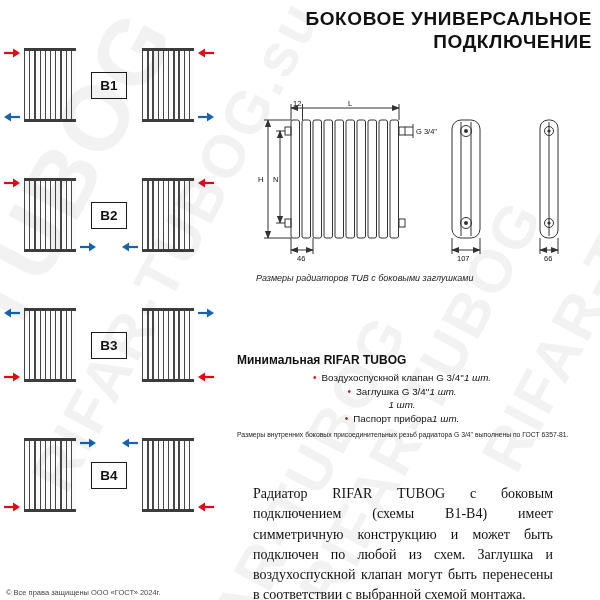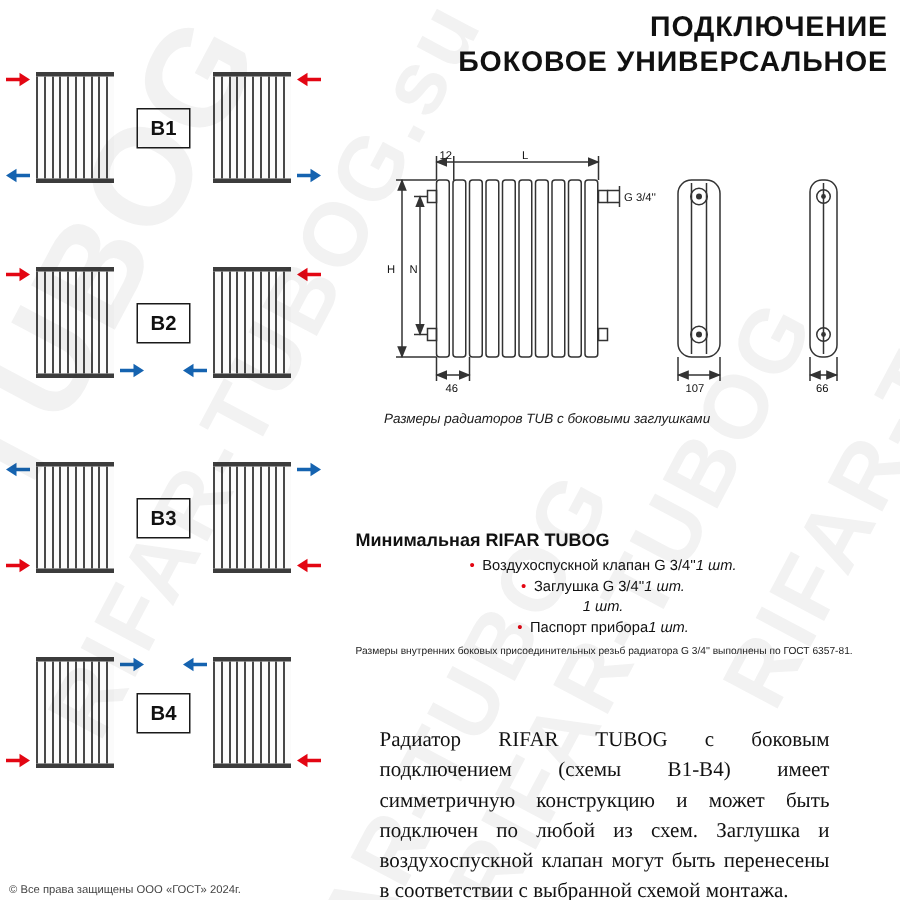--- a/index.html
+++ b/index.html
@@ -71,22 +71,22 @@
 
   <div class="watermark">
     <span class="wm wm-a">TUBOG</span>
     <span class="wm wm-b">RIFAR-TUBOG.su</span>
     <span class="wm wm-c">RIFAR-TUBOG</span>
     <span class="wm wm-d">RIFAR-TUBOG.su</span>
     <span class="wm wm-e">RIFAR-TUBOG</span>
   </div>
 
   <div class="title">
+    <div>БОКОВОЕ УНИВЕРСАЛЬНОЕ</div>
     <div>ПОДКЛЮЧЕНИЕ</div>
-    <div>БОКОВОЕ УНИВЕРСАЛЬНОЕ</div>
   </div>
 
   <div class="schemes" id="schemes-root">
       <div class="scheme-row">
         <div class="rad-wrap">
           <div class="radiator"></div>
           <span class="arrow left top supply">
             <svg class="arrow-svg" viewBox="0 0 18 10">
               <line x1="1" y1="5" x2="11" y2="5"></line>
               <polygon points="10,0.5 17,5 10,9.5"></polygon>

